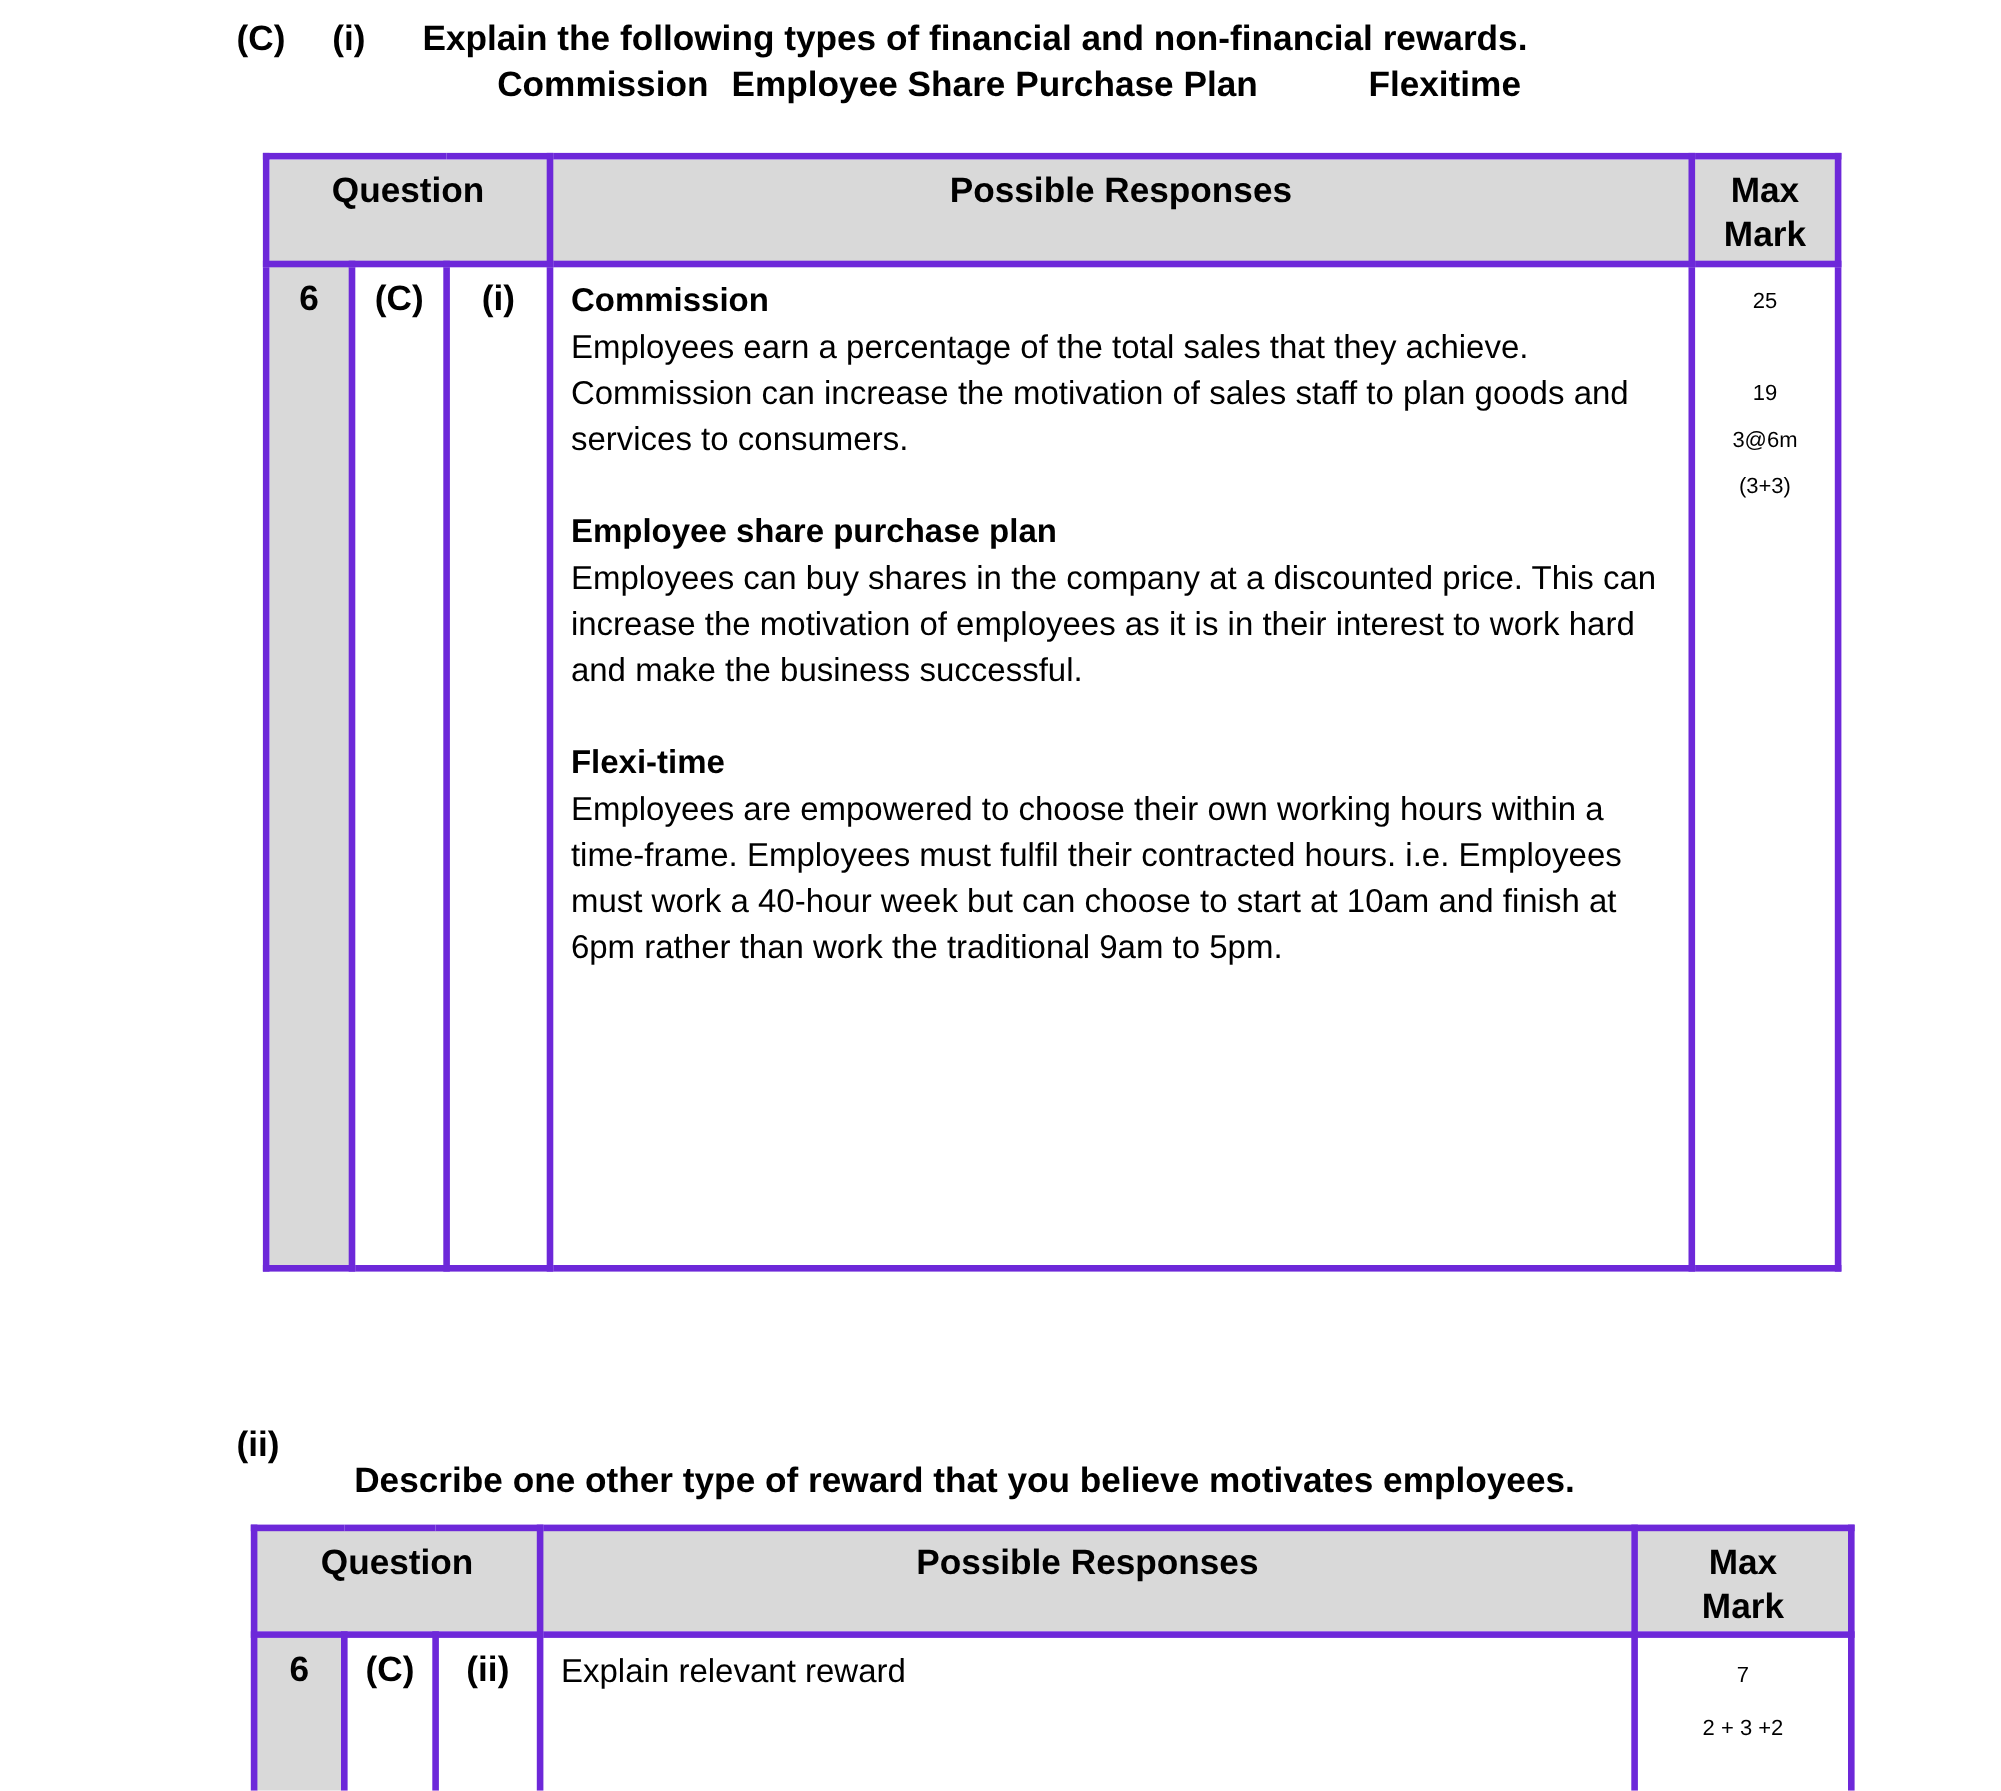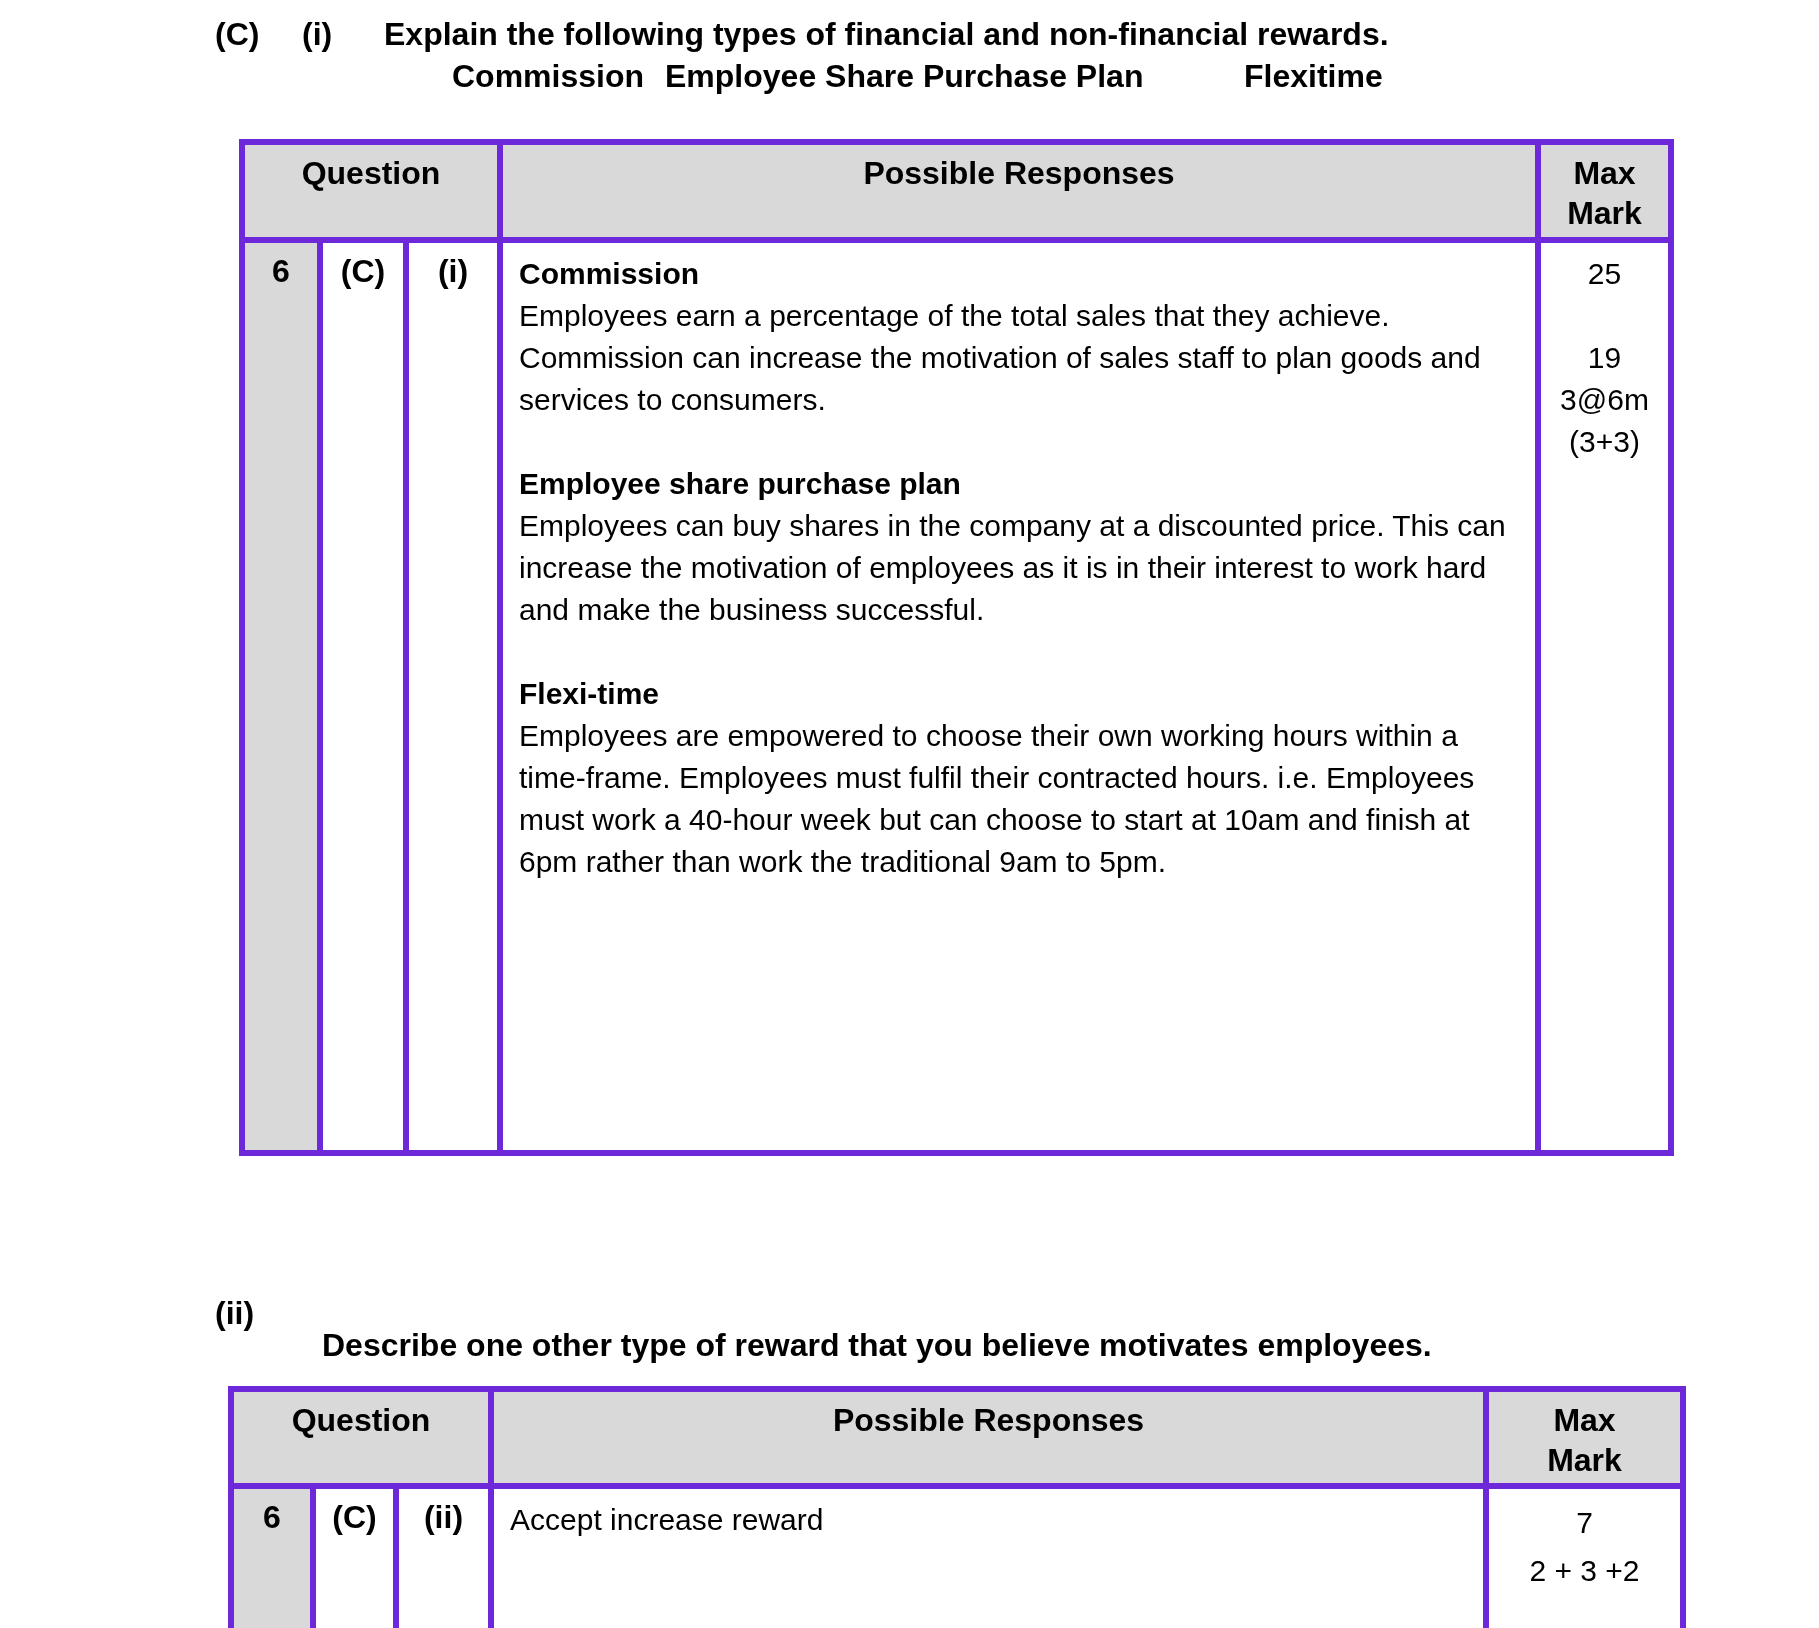--- a/index.html
+++ b/index.html
@@ -59,21 +59,21 @@
   }
   td.resp{
     padding:10px 22px 0 16px;
     font-size:30px;
     line-height:42px;
   }
   .sec-heading{font-weight:bold;}
   .sec-spacer{height:42px;}
   td.marks{
     text-align:center;
-    font-size:30px;
+    font-size:20px;
     line-height:42px;
     padding-top:10px;
   }
   .mark-line{height:42px;}
   .t2 .mark-line{height:48px;line-height:48px;}
 </style>
 </head>
 <body>
 
 <div class="page">
@@ -145,21 +145,21 @@
       <th>
         <div>Max</div>
         <div>Mark</div>
       </th>
     </tr>
     <tr class="body">
       <td class="qnum">6</td>
       <td class="qpart">(C)</td>
       <td class="qsub">(ii)</td>
       <td class="resp">
-        <div class="sec-text">Accept increase reward</div>
+        <div class="sec-text">Explain relevant reward</div>
       </td>
       <td class="marks">
         <div class="mark-line">7</div>
         <div class="mark-line">2 + 3 +2</div>
       </td>
     </tr>
   </tbody>
     </table>
 
 </div>

